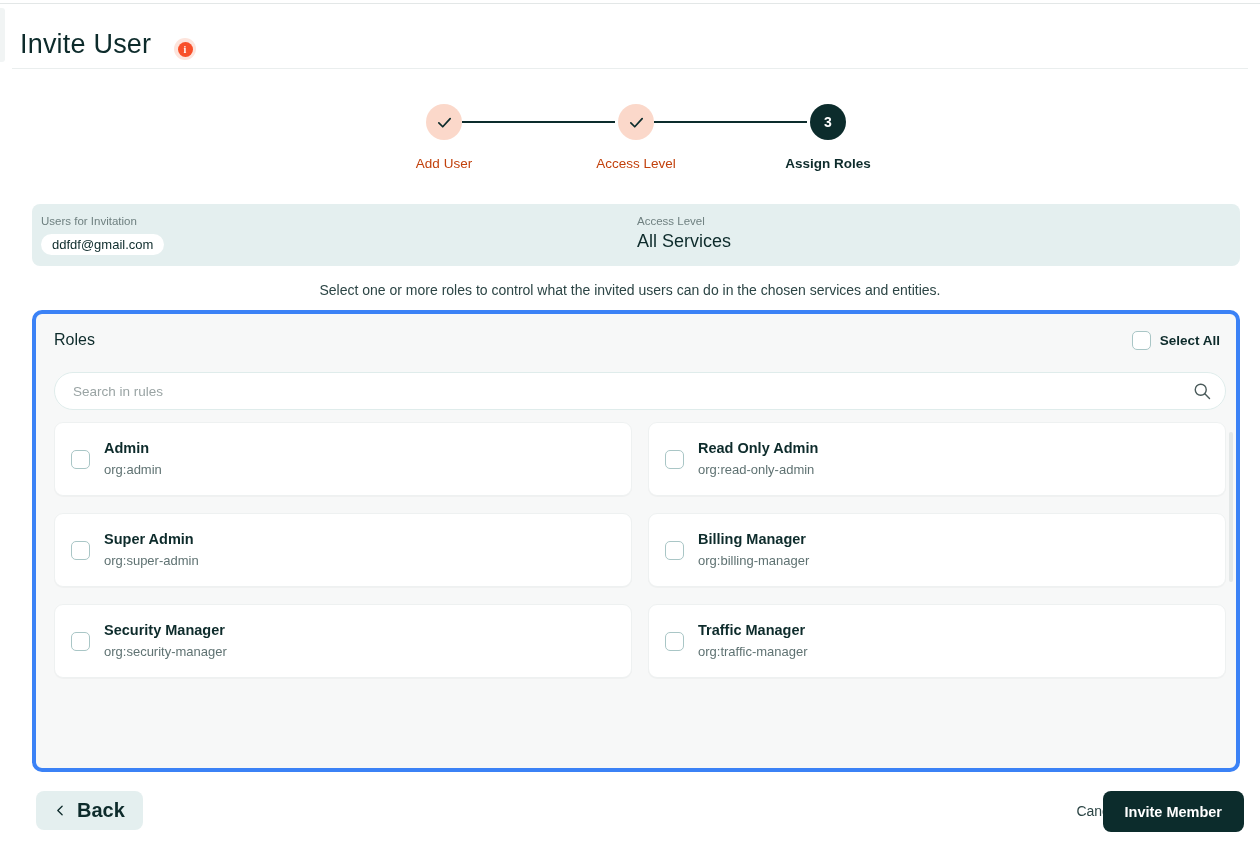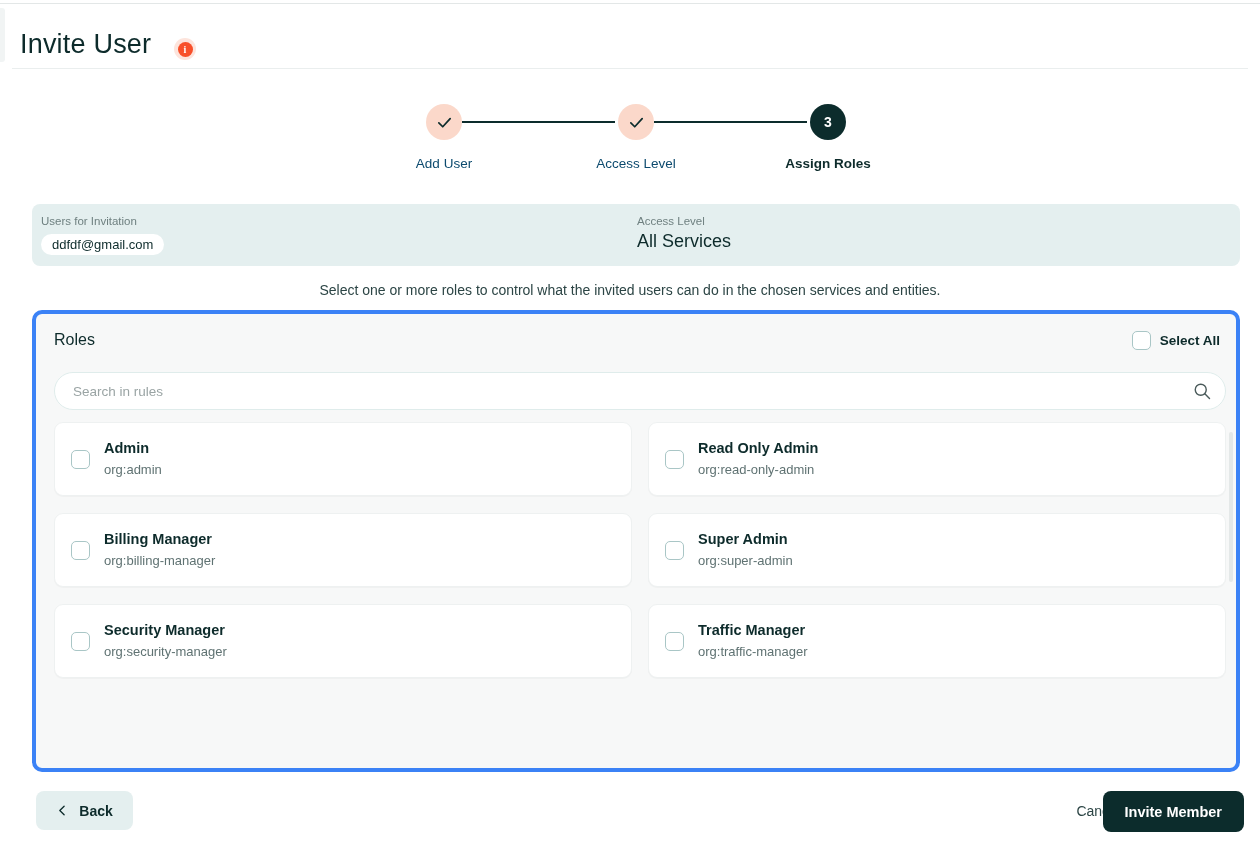--- a/index.html
+++ b/index.html
@@ -38,21 +38,21 @@
   .stepper { position:absolute; left:0; top:104px; width:1260px; height:70px; }
   .step { position:absolute; top:0; width:140px; text-align:center; }
   .step .bubble {
     width:36px; height:36px; border-radius:50%;
     margin:0 auto; display:flex; align-items:center; justify-content:center;
   }
   .step.done .bubble { background:#fbd8ca; }
   .step.active .bubble { background:#0c2c2c; }
   .step.active .bubble span { color:#ffffff; font-size:14px; font-weight:600; }
   .step .label {
-    margin-top:16px; font-size:13.5px; color:#0c4a6e; white-space:nowrap;
+    margin-top:16px; font-size:13.5px; color:#c2410c; white-space:nowrap;
   }
   .step.active .label { color:#0d2b2b; font-weight:700; }
   .connector { position:absolute; top:17px; height:1.6px; background:#0c2c2c; }
 
   
   .summary {
     position:absolute; left:32px; top:204px; width:1208px; height:62px;
     background:#e4efef; border-radius:8px;
   }
   .sum-label { position:absolute; font-size:11.5px; color:#6f8080; }
@@ -127,21 +127,21 @@
     position:absolute; left:0; top:0; width:4px; height:150px;
     background:#e4e8e8; border-radius:2px;
   }
 
   
   .footer { position:absolute; left:0; top:786px; width:1260px; height:61px; background:#fff; }
   .btn-back {
     position:absolute; left:36px; top:5px; height:39px; min-width:97px;
     background:#e4efef; border:none; border-radius:8px;
     display:flex; align-items:center; justify-content:center; gap:10px;
-    font-size:14px; font-weight:700; color:#0d2b2b; cursor:pointer;
+    font-size:20px; font-weight:700; color:#0d2b2b; cursor:pointer;
     padding:0 18px;
   }
   .btn-cancel {
     position:absolute; right:140px; top:5px; height:39px;
     background:transparent; border:none;
     display:flex; align-items:center;
     font-size:14px; color:#2c4545; cursor:pointer;
   }
   .btn-invite {
     position:absolute; right:16px; top:5px; height:41px; padding:0 22px;
@@ -236,29 +236,29 @@
           <div class="role-card">
             <div class="cbox"></div>
             <div class="role-text">
               <div class="role-name">Read Only Admin</div>
               <div class="role-code">org:read-only-admin</div>
             </div>
           </div>
           <div class="role-card">
             <div class="cbox"></div>
             <div class="role-text">
+              <div class="role-name">Super Admin</div>
+              <div class="role-code">org:super-admin</div>
+            </div>
+          </div>
+          <div class="role-card">
+            <div class="cbox"></div>
+            <div class="role-text">
               <div class="role-name">Billing Manager</div>
               <div class="role-code">org:billing-manager</div>
-            </div>
-          </div>
-          <div class="role-card">
-            <div class="cbox"></div>
-            <div class="role-text">
-              <div class="role-name">Super Admin</div>
-              <div class="role-code">org:super-admin</div>
             </div>
           </div>
           <div class="role-card">
             <div class="cbox"></div>
             <div class="role-text">
               <div class="role-name">Security Manager</div>
               <div class="role-code">org:security-manager</div>
             </div>
           </div>
           <div class="role-card">

